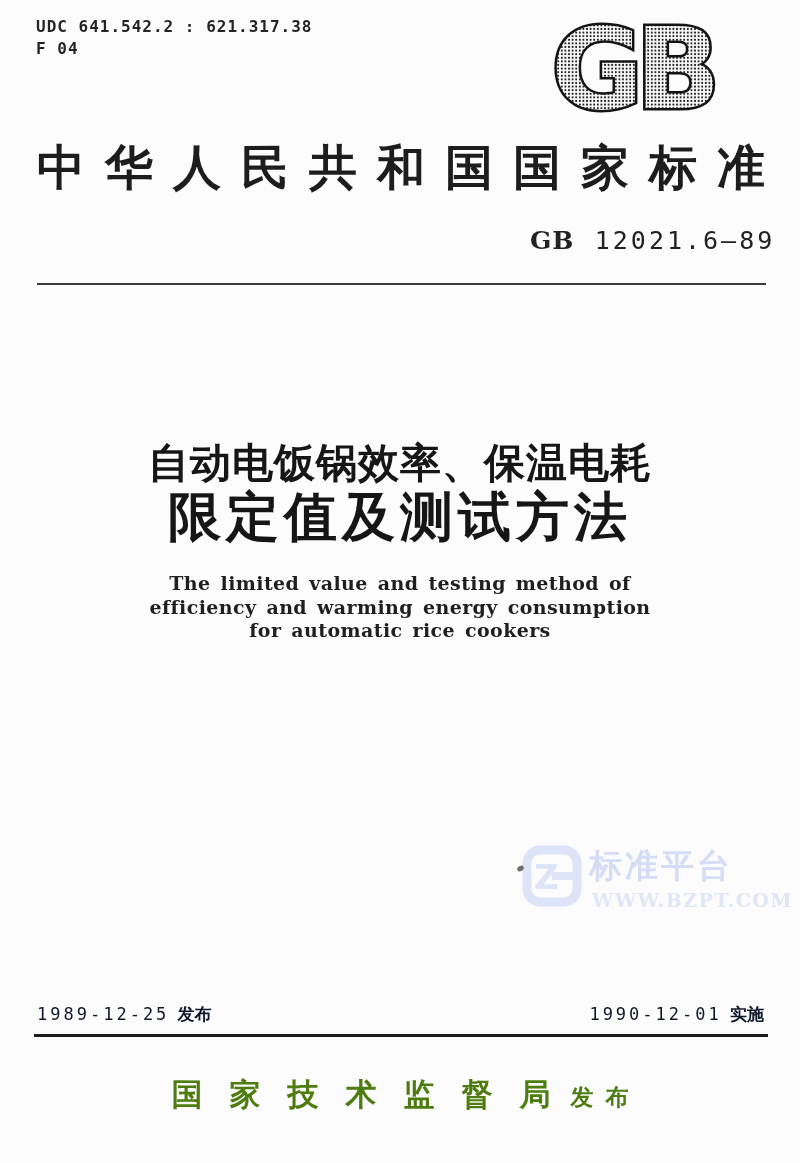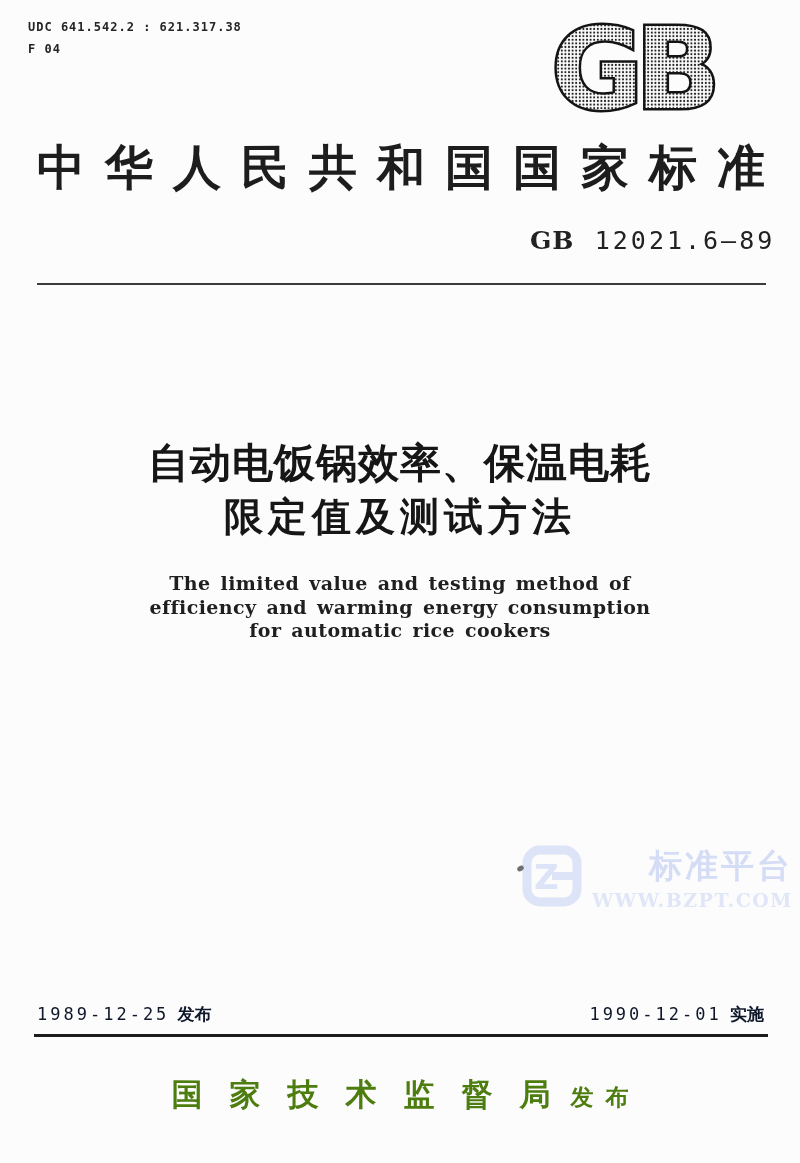--- a/index.html
+++ b/index.html
@@ -9,23 +9,23 @@
     width:800px; height:1163px;
     margin:0 auto;
     background:#fcfcfc;
     color:#1b1b1b;
     overflow:hidden;
     font-family:"Liberation Serif", serif;
   }
 
   
   .udc {
-    position:absolute; left:28px; top:16px;
+    position:absolute; left:36px; top:16px;
     font-family:"DejaVu Sans Mono", monospace;
-    font-weight:bold; font-size:12px; line-height:22px;
+    font-weight:bold; font-size:16px; line-height:22px;
     letter-spacing:1px; color:#242424;
   }
 
   
   .gb-logo { position:absolute; left:542px; top:20px; }
 
   
   .nat-title {
     position:absolute; left:37px; top:136px; width:728px;
     font-family:"DejaVu Serif", serif;
@@ -51,21 +51,21 @@
   }
 
   
   .cn-title {
     position:absolute; left:0; top:436px; width:100%;
     text-align:center;
     font-family:"DejaVu Sans", sans-serif;
     font-weight:bold; color:#161616;
   }
   .cn-title .line1 { font-size:41px; letter-spacing:1px; line-height:54px; }
-  .cn-title .line2 { font-size:39px; letter-spacing:5px; line-height:54px; }
+  .cn-title .line2 { font-size:53px; letter-spacing:5px; line-height:54px; }
 
   
   .en-title {
     position:absolute; left:0; top:572px; width:100%;
     text-align:center;
     font-family:"DejaVu Serif", serif;
     font-weight:bold; font-size:19px; line-height:23.5px;
     color:#1f1f1f; letter-spacing:0.4px;
     word-spacing:3px;
   }
@@ -177,21 +177,21 @@
   <div class="watermark">
     <div class="speck"></div>
     <div class="wm-logo">
       <svg width="62" height="68" viewBox="0 0 62 68" aria-hidden="true">
         <rect x="6" y="8" width="50" height="52" rx="13" fill="none" stroke-width="9" stroke="#dde4f8"></rect>
         <path d="M31 34 H 56" stroke-width="8" stroke="#dde4f8"></path>
         <text x="13" y="47" font-family="'DejaVu Sans', sans-serif" font-size="34" font-weight="bold" fill="#dde4f8">Z</text>
       </svg>
     </div>
     <div class="wm-texts">
-      <div class="wm-name" style="color: rgb(213, 221, 246); text-align: right;">标准平台</div>
+      <div class="wm-name" style="color: rgb(213, 221, 246);">标准平台</div>
       <div class="wm-url" style="color: rgb(224, 230, 248);">WWW.BZPT.COM</div>
     </div>
   </div>
 
   <div class="date left">
     <span class="digits">1989-12-25</span>
     <span class="cjk">发布</span>
   </div>
   <div class="date right">
     <span class="digits">1990-12-01</span>

